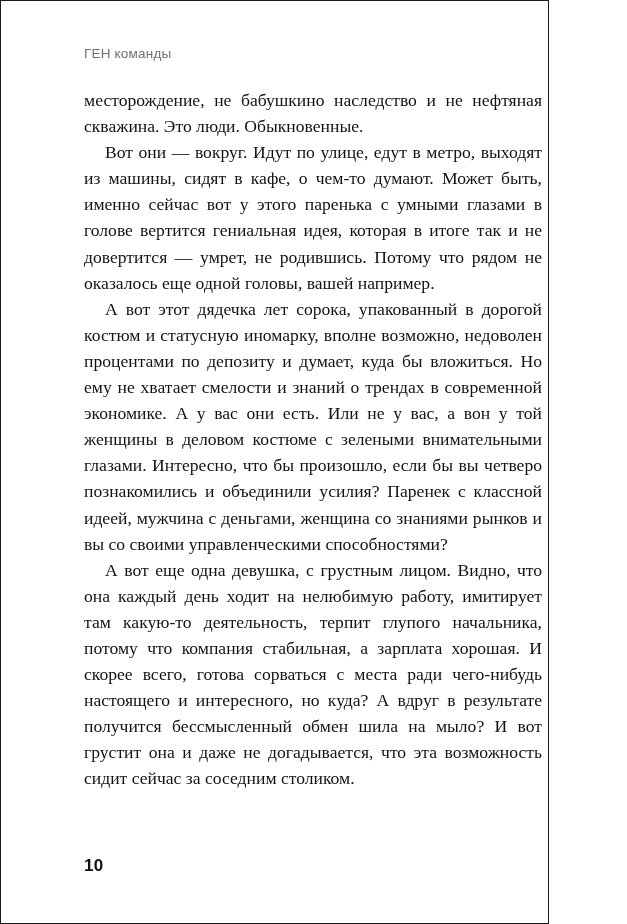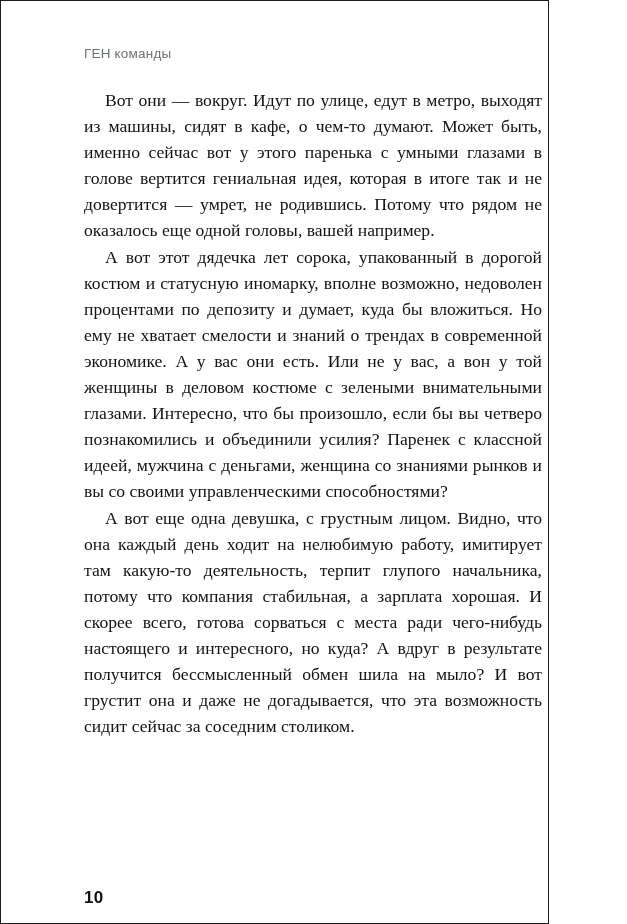--- a/index.html
+++ b/index.html
@@ -64,31 +64,31 @@
   
   .folio {
     position: absolute;
     left: 83px;
     top: 855px;
     font-family: "Liberation Sans", "DejaVu Sans", sans-serif;
     font-size: 17px;
     font-weight: bold;
     color: #111111;
     letter-spacing: 0.3px;
-    margin-top: 32px;
   }
 </style>
 </head>
 <body>
 
 <div class="page">
 
   <div class="running-head">ГЕН команды</div>
 
   <div class="text-block">
+    <p class="paragraph first">месторождение, не бабушкино наследство и не нефтя­ная скважина. Это люди. Обыкновенные.</p>
     <p class="paragraph">Вот они — вокруг. Идут по улице, едут в метро, выхо­дят из машины, сидят в кафе, о чем-то думают. Может быть, именно сейчас вот у этого паренька с умными гла­зами в голове вертится гениальная идея, которая в итоге так и не довертится — умрет, не родившись. Потому что рядом не оказалось еще одной головы, вашей например.</p>
     <p class="paragraph">А вот этот дядечка лет сорока, упакованный в до­рогой костюм и статусную иномарку, вполне возмож­но, недоволен процентами по депозиту и думает, куда бы вложиться. Но ему не хватает смелости и знаний о трендах в современной экономике. А у вас они есть. Или не у вас, а вон у той женщины в деловом костюме с зелеными внимательными глазами. Интересно, что бы произошло, если бы вы четверо познакомились и объ­единили усилия? Паренек с классной идеей, мужчина с деньгами, женщина со знаниями рынков и вы со сво­ими управленческими способностями?</p>
     <p class="paragraph">А вот еще одна девушка, с грустным лицом. Видно, что она каждый день ходит на нелюбимую работу, ими­тирует там какую-то деятельность, терпит глупого на­чальника, потому что компания стабильная, а зарпла­та хорошая. И скорее всего, готова сорваться с места ради чего-нибудь настоящего и интересного, но куда? А вдруг в результате получится бессмысленный обмен шила на мыло? И вот грустит она и даже не догадывает­ся, что эта возможность сидит сейчас за соседним сто­ликом.</p>
   </div>
 
   <div class="folio">10</div>
 
 </div>
 
 </body></html>

